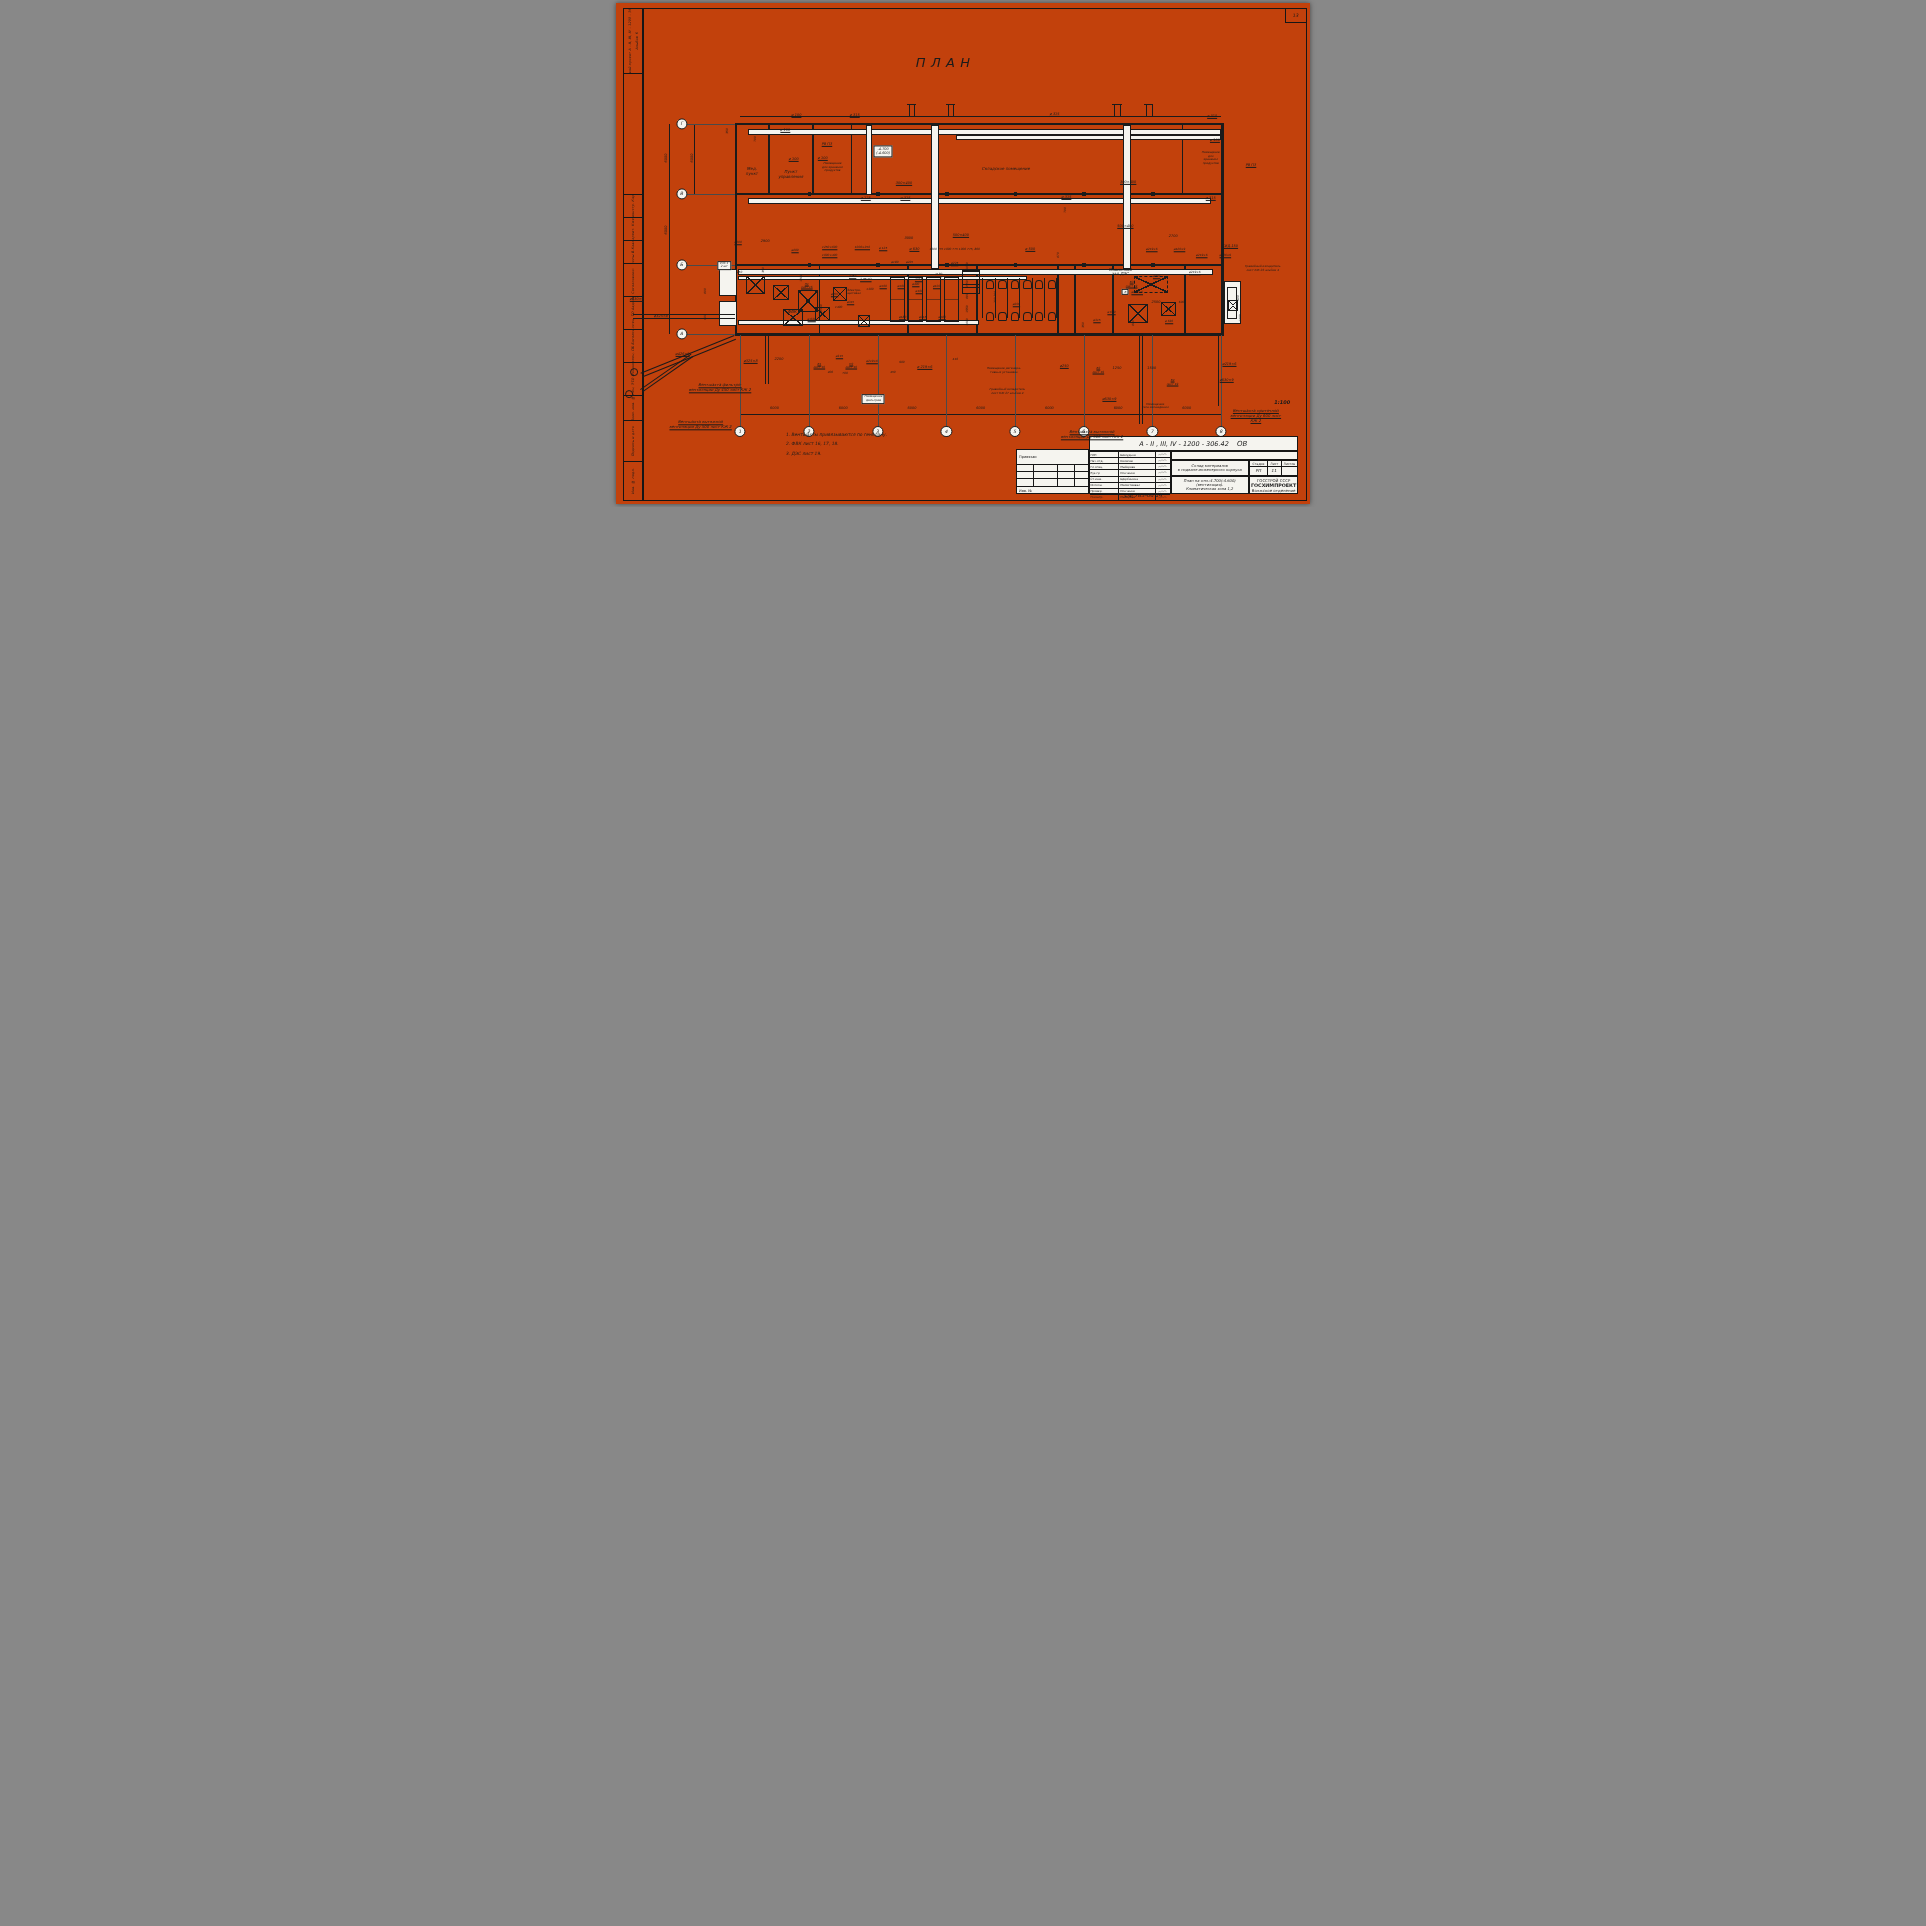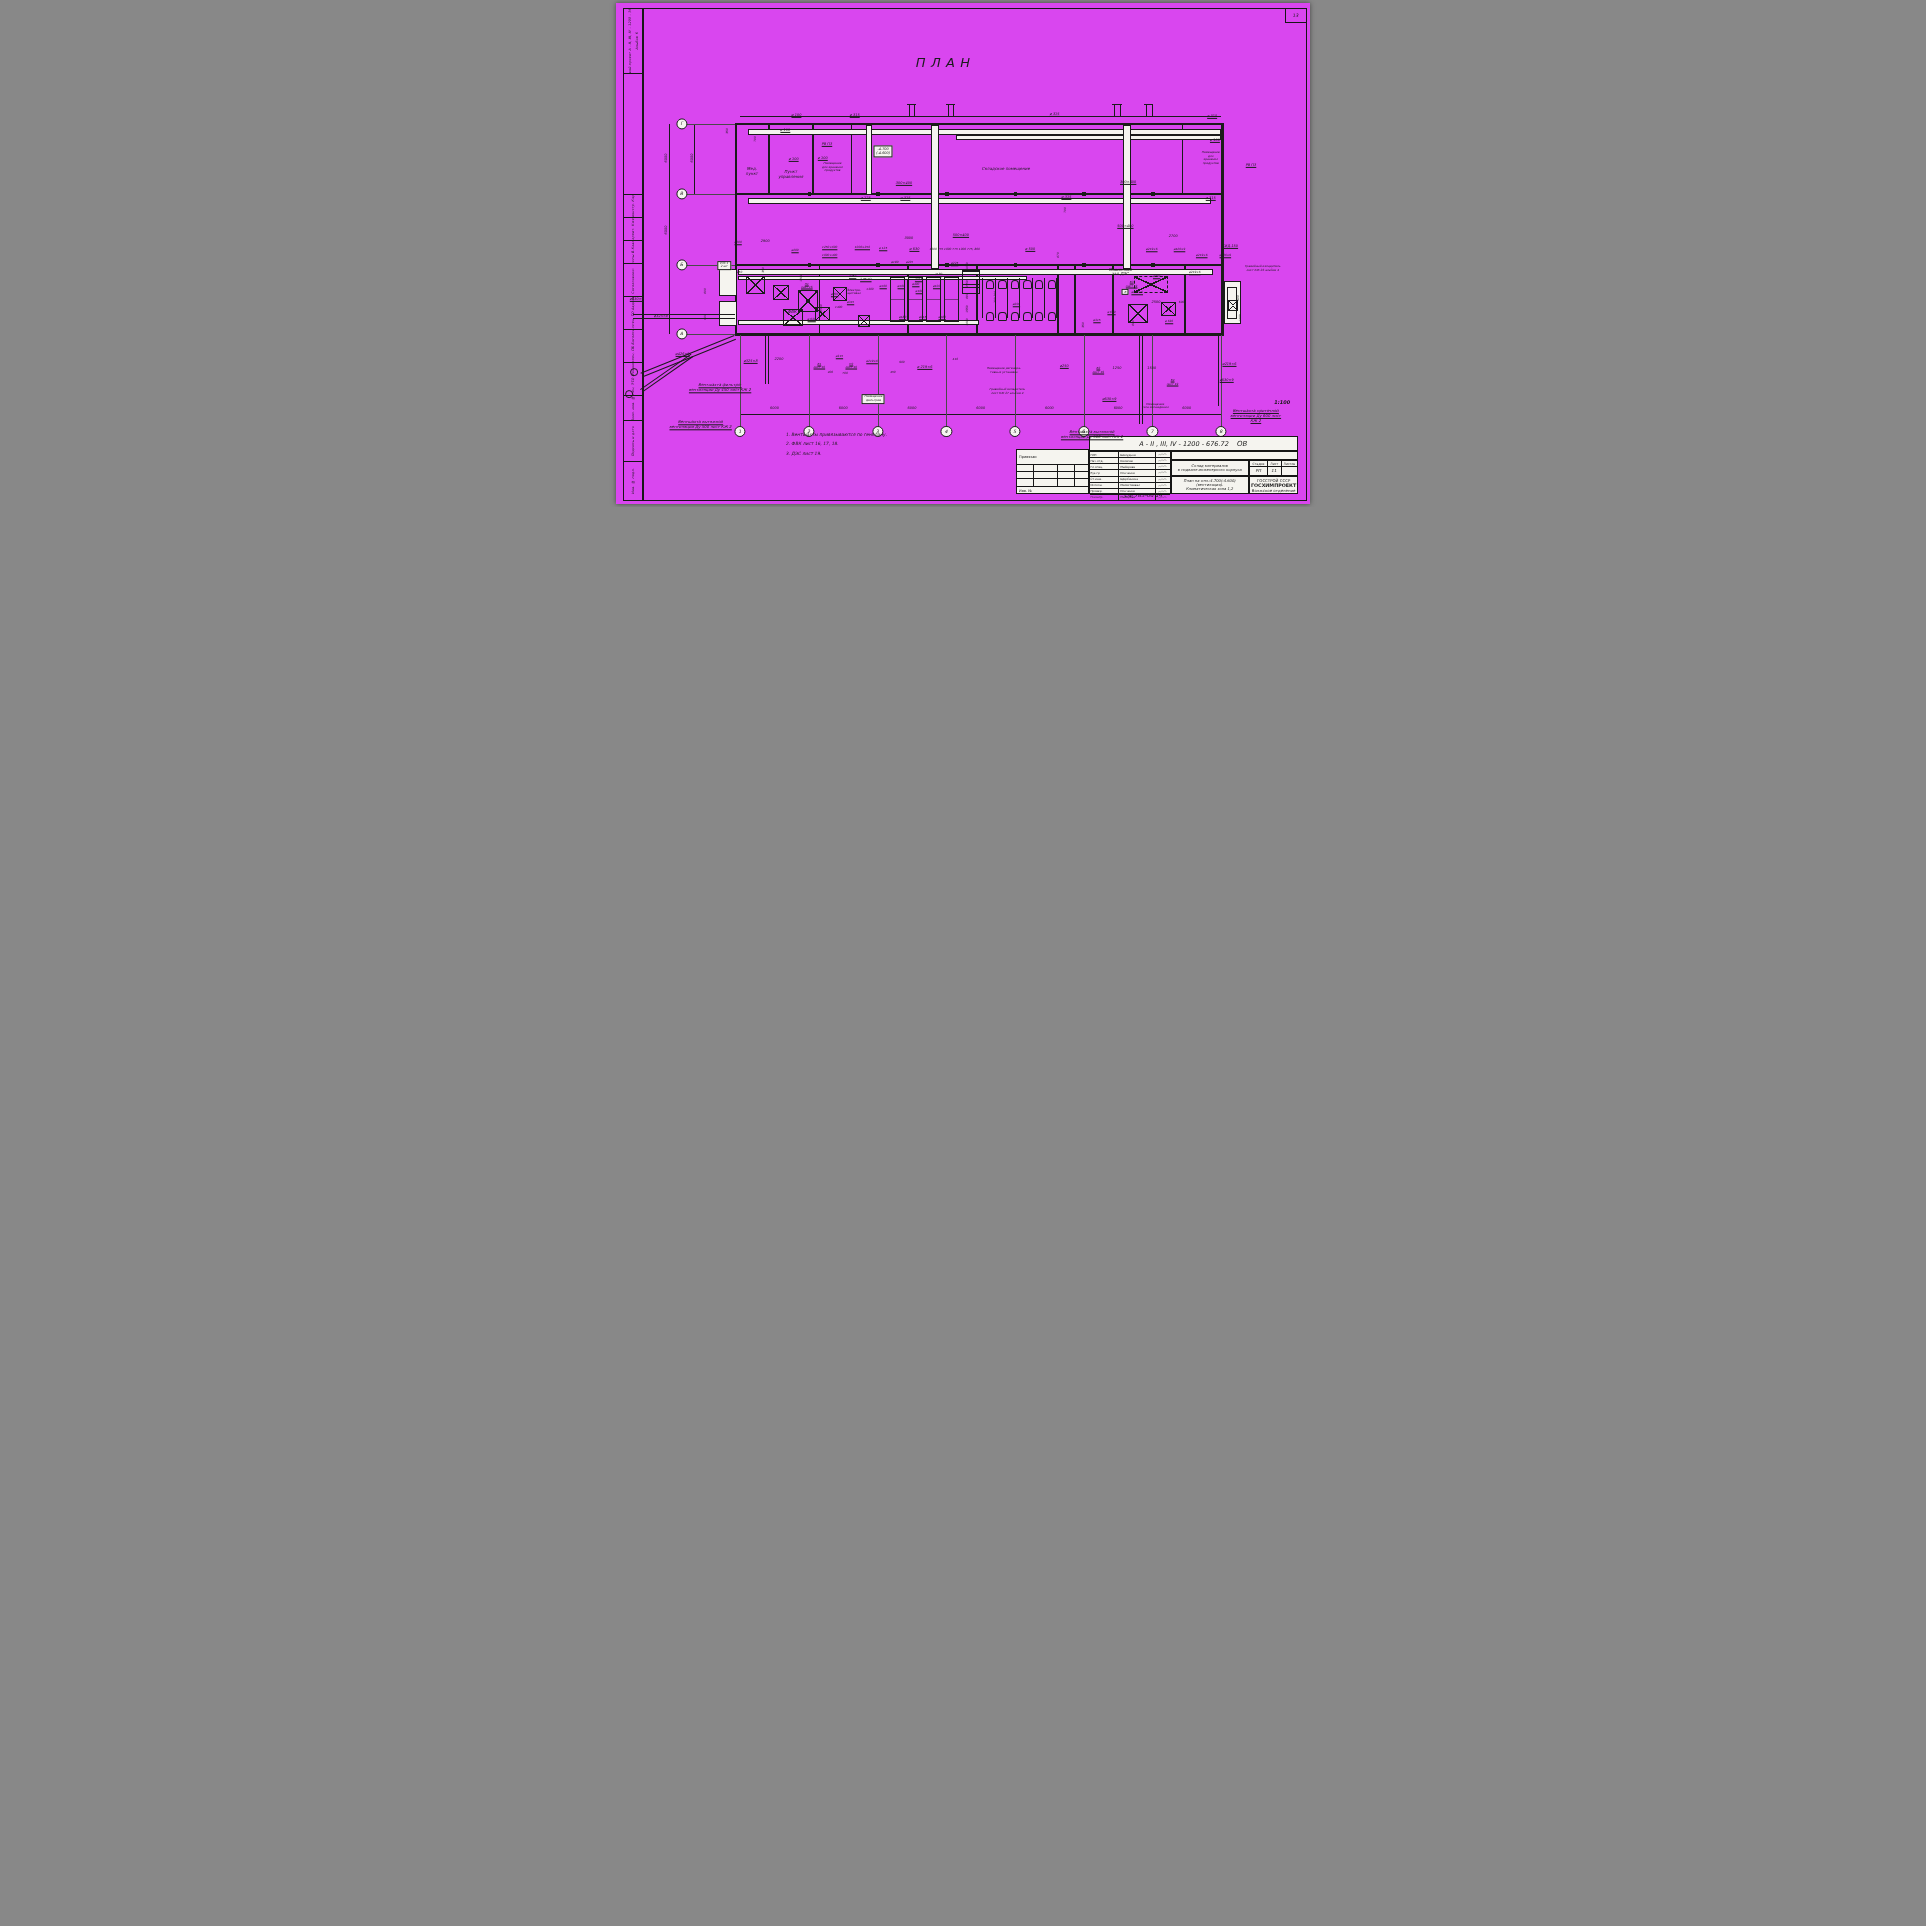--- a/index.html
+++ b/index.html
@@ -1,16 +1,16 @@
 <!DOCTYPE html>
 <html style="font-size:6.2px"><head>
 <meta charset="utf-8">
 <style>
   html,body{margin:0;padding:0;background:#888;}
-  .sheet{position:relative;width:694px;height:501px;margin:3.1px auto;background:#d946ef;color:#1b1b1b;
+  .sheet{position:relative;width:694px;height:501px;margin:3.1px auto;background:#c2410c;color:#1b1b1b;
          font-family:"DejaVu Sans",sans-serif;overflow:hidden;box-shadow:0 0 4.6px rgba(0,0,0,.5);}
   
   .frame{position:absolute;left:3.75%;top:1.05%;width:95.5%;height:97.9%;border:1px solid #161616;}
   .shno{position:absolute;left:96.35%;top:1.05%;width:2.9%;height:2.5%;border:0.8px solid #161616;
         display:flex;align-items:center;justify-content:center;font:italic 4.6px "DejaVu Sans",sans-serif;}
   .sidebar{position:absolute;left:1.0%;top:1.05%;width:2.75%;height:97.9%;border:0.8px solid #161616;
            display:flex;flex-direction:column;}
   .sb{border-bottom:0.6px solid #161616;display:flex;align-items:center;justify-content:center;overflow:hidden;}
   .sb:last-child{border-bottom:none;}
   .vtext{writing-mode:vertical-rl;transform:rotate(180deg);font:italic 3.3px "DejaVu Sans",sans-serif;
@@ -481,21 +481,21 @@
 
   <div class="notes">
 
   <div class="note-line">1. Вентшахты  привязываются  по  генплану.</div>
       <div class="note-line">2. ФВК  лист  16, 17, 18.</div>
       <div class="note-line">3. ДЭС  лист  19.</div>
     </div>
 
   <div class="tb">
     <div class="cell tb-doc" style="left:25.8%;top:0;width:74.2%;height:26%">
-      <span>А - II , III, IV   - 1200 - 676.72</span>
+      <span>А - II , III, IV   - 1200 - 306.42</span>
       <span class="mk">ОВ</span>
     </div>
     <div class="cell tb-rolesbox">
 
     <div class="tbrow">
           <span class="tbrole">ГИП</span>
           <span class="tbname">Шелудько</span>
           <span class="tbsig">
             <svg viewBox="0 0 30 10" width="8.5" height="3.1">
               <path d="M1,7 C5,1 8,9 12,4 C15,0 18,8 22,3 C27,-1 29,6 29,6" fill="none" stroke="#1b1b1b" stroke-width="1"></path>

